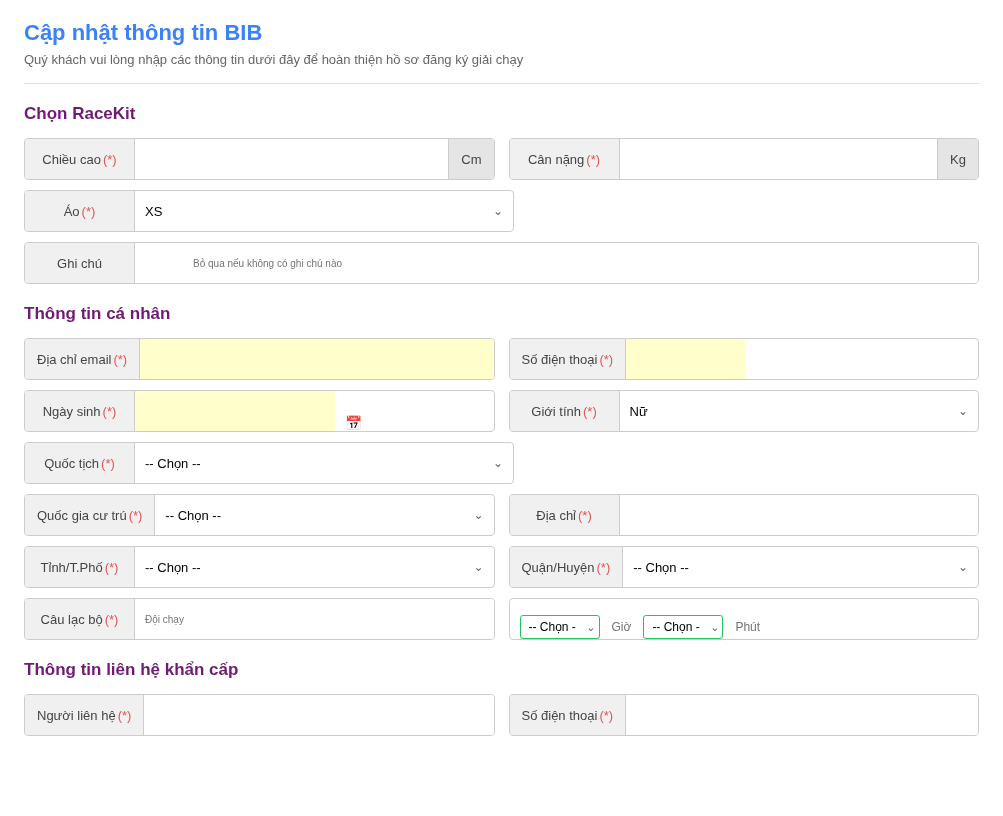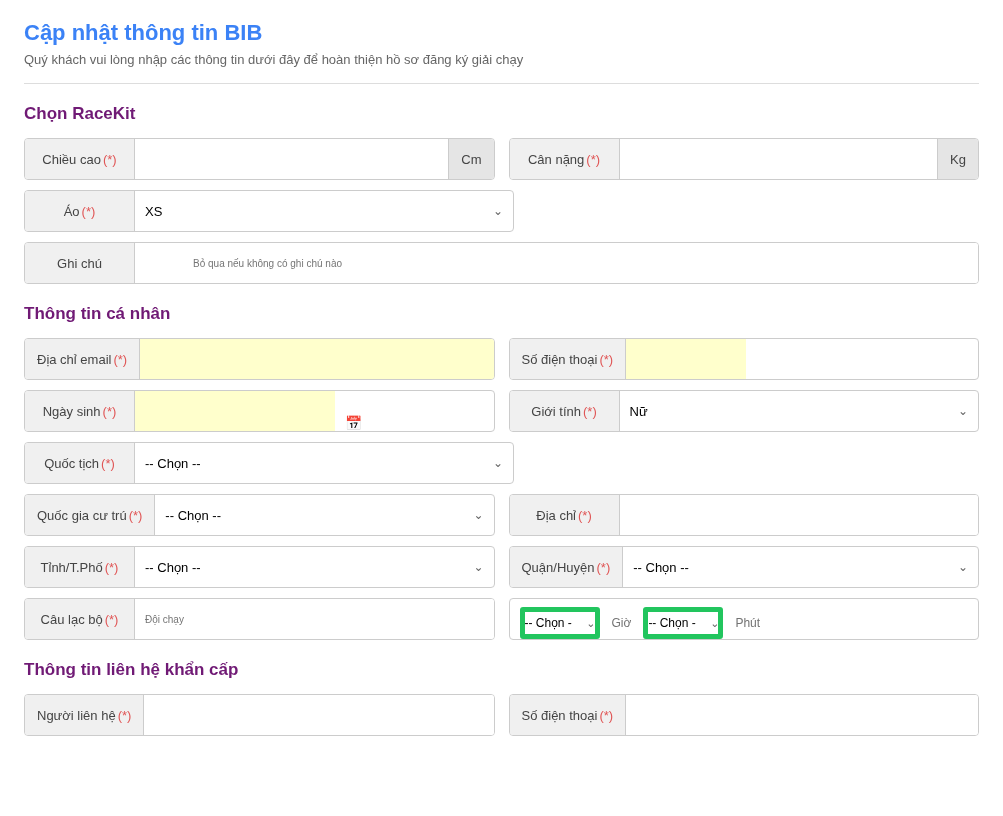--- a/index.html
+++ b/index.html
@@ -120,23 +120,23 @@
       display: flex;
       align-items: center;
     }
     .mini-select-wrap {
       display: flex;
       align-items: center;
       position: relative;
       padding: 0 4px;
     }
     .mini-select-wrap select {
-      border: 5px solid #22c55e;
+      border: 1px solid #22c55e;
       border-radius: 3px;
-      padding: 4px 22px 4px 0;
+      padding: 4px 22px 4px 8px;
       font-size: 12px;
       appearance: none;
       -webkit-appearance: none;
       background: #fff;
       cursor: pointer;
       min-width: 80px;
     }
     .mini-chevron {
       position: absolute;
       right: 8px;

